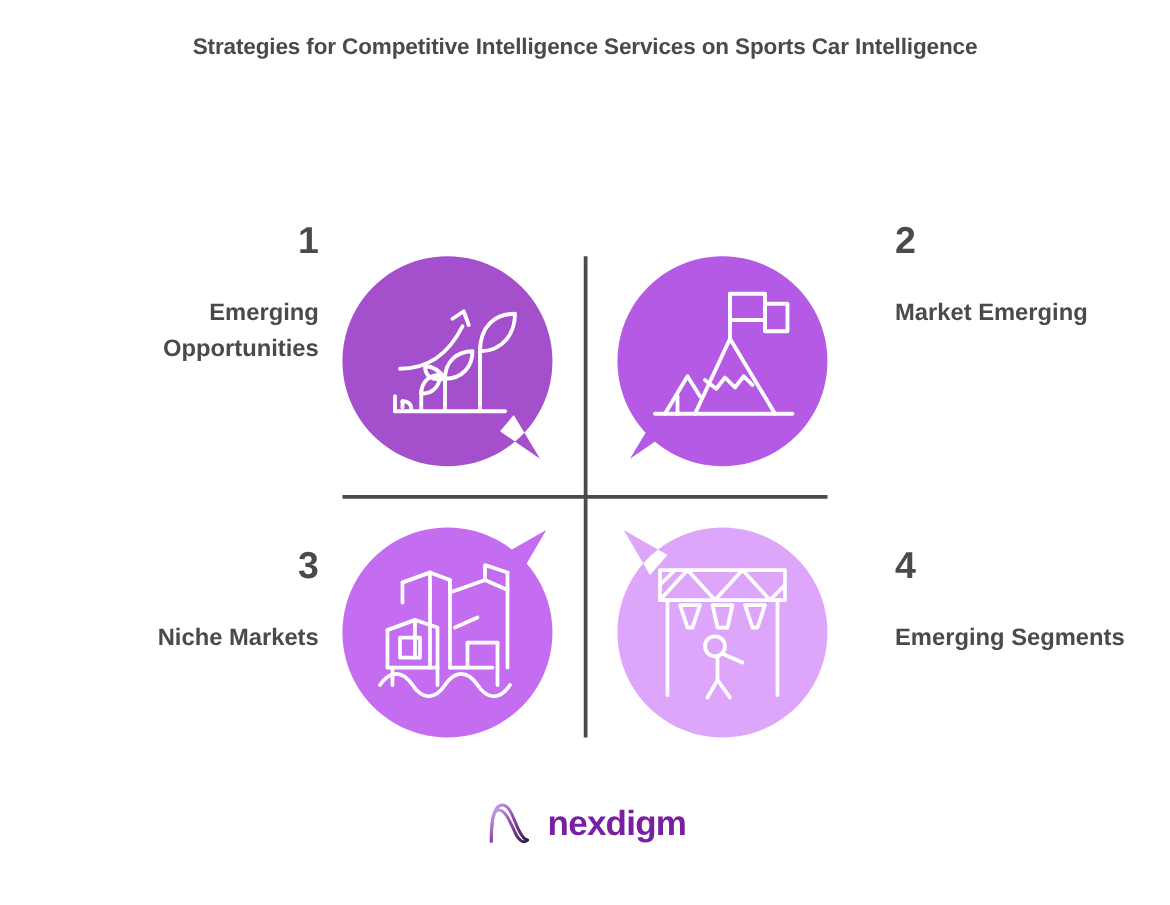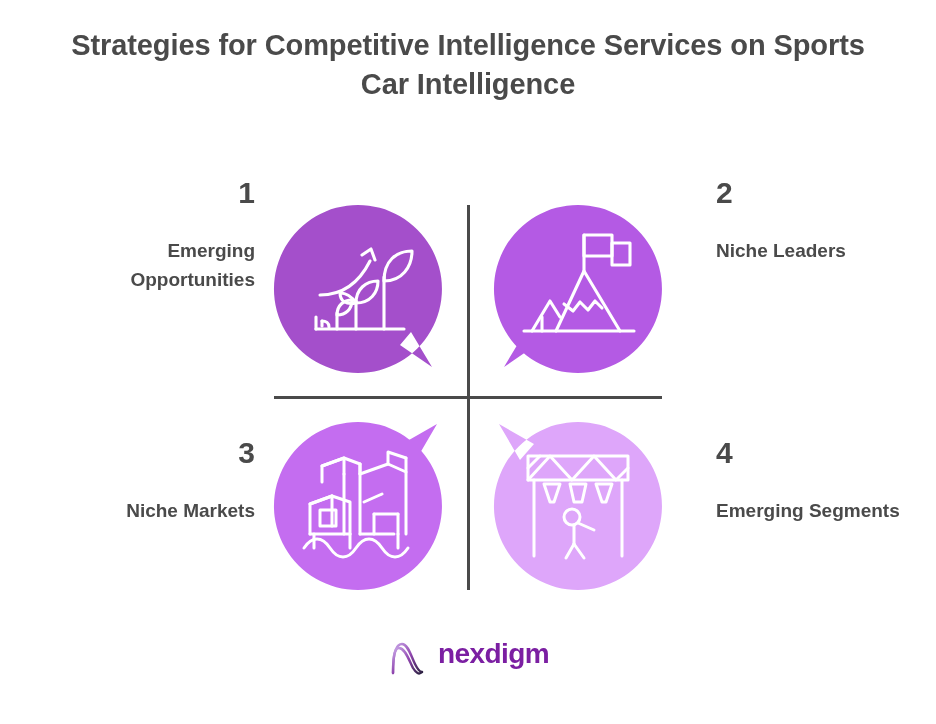--- a/index.html
+++ b/index.html
@@ -16,21 +16,21 @@
     color: #4a4a4a;
   }
 
   
   #title {
     position: absolute;
     left: 68px;
     top: 26px;
     width: 800px;
     text-align: center;
-    font-size: 29px;
+    font-size: 18px;
     font-weight: bold;
     line-height: 1.33;
     color: #4a4a4a;
     letter-spacing: -0.1px;
   }
 
   
   #matrix {
     position: absolute;
     left: 0;
@@ -93,21 +93,21 @@
   .q3-bub { left: 274px; top: 272px; }
   .q4-bub { left: 494px; top: 272px; }
 
   
   #logo {
     position: absolute;
     left: 0;
     top: 640px;
     width: 936px;
     display: flex;
-    align-items: flex-start;
+    align-items: center;
     justify-content: center;
     gap: 11px;
   }
   #logo .mark { width: 40px; height: 38px; display: block; }
   #logo .word {
     font-size: 28px;
     font-weight: bold;
     color: #7b1fa2;
     letter-spacing: -0.6px;
     line-height: 1;
@@ -123,21 +123,21 @@
   <div class="divider-v"></div>
   <div class="divider-h"></div>
 
   <div class="qtext q1-text">
     <div class="num">1</div>
     <div class="lbl">Emerging Opportunities</div>
   </div>
 
   <div class="qtext q2-text">
     <div class="num">2</div>
-    <div class="lbl">Niche Leaders</div>
+    <div class="lbl">Market Emerging</div>
   </div>
 
   <div class="qtext q3-text">
     <div class="num">3</div>
     <div class="lbl">Niche Markets</div>
   </div>
 
   <div class="qtext q4-text">
     <div class="num">4</div>
     <div class="lbl">Emerging Segments</div>

